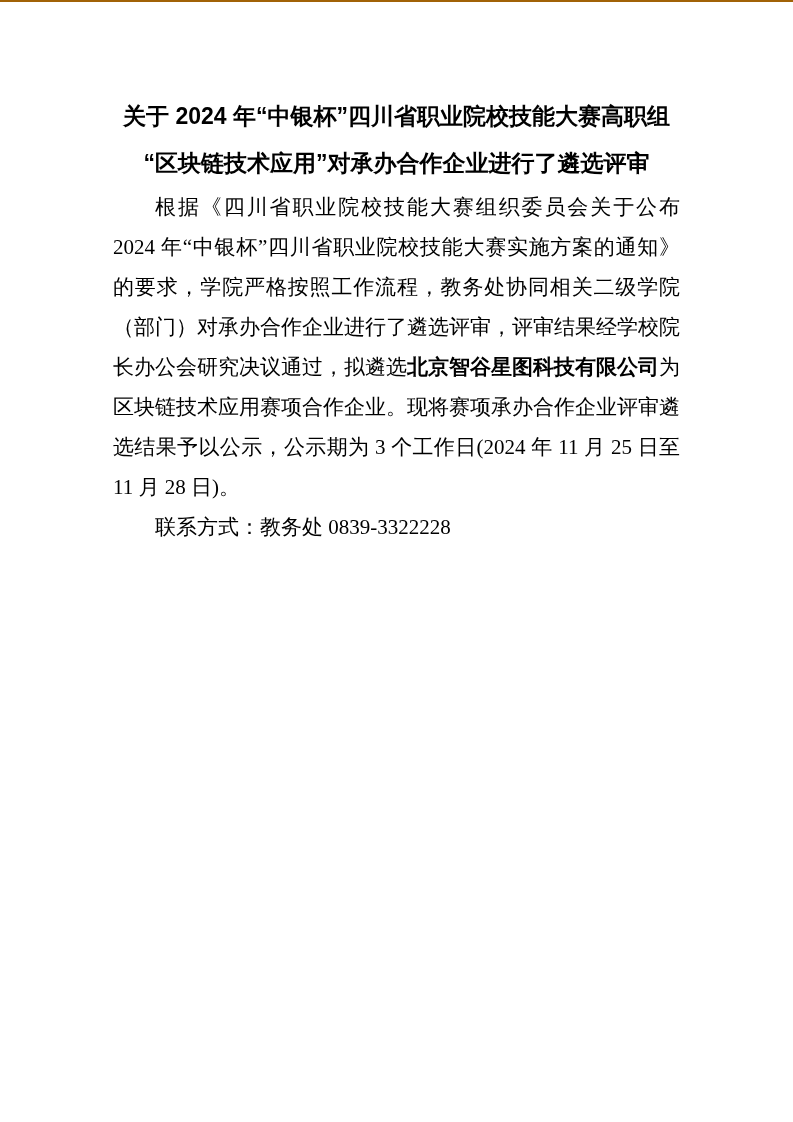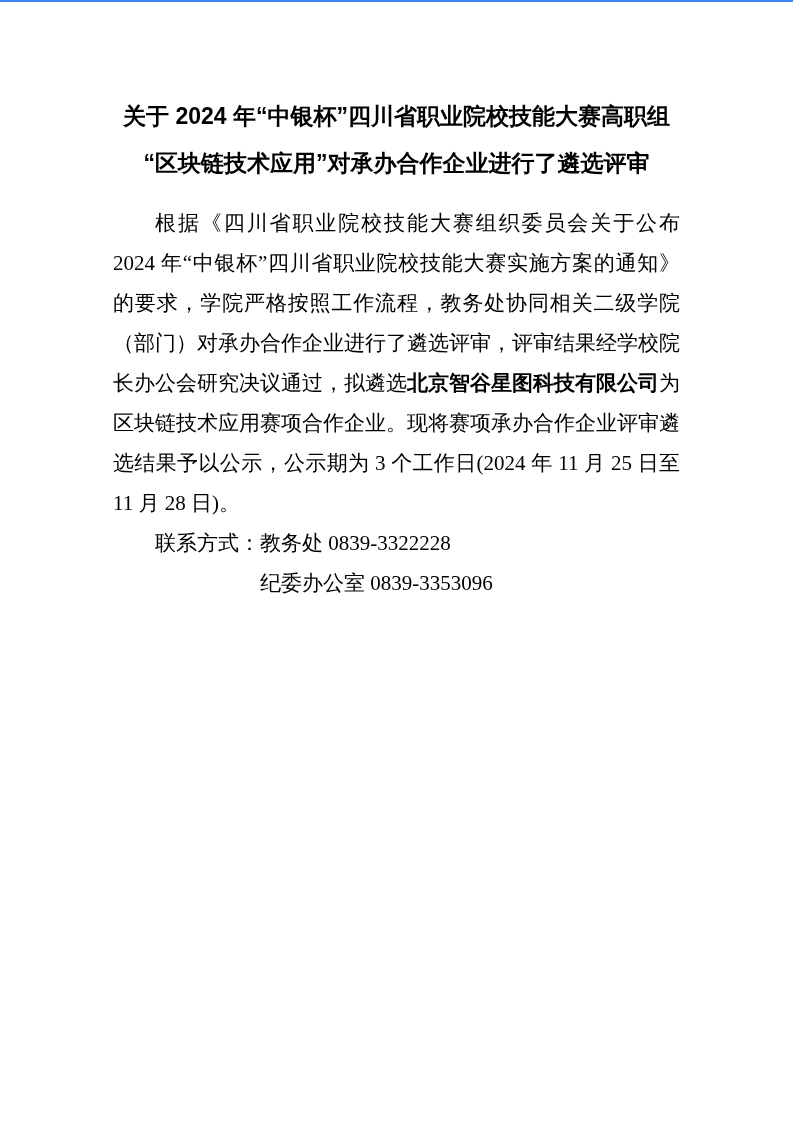--- a/index.html
+++ b/index.html
@@ -8,38 +8,37 @@
     background: #ffffff;
   }
   .page {
     position: relative;
     width: 793px;
     height: 1122px;
     margin: 0 auto;
     background: #ffffff;
     color: #000000;
     box-sizing: border-box;
-    border-top: 2px solid #3b82f6;
+    border-top: 2px solid #a16207;
     overflow: hidden;
     font-family: "Liberation Serif", "DejaVu Serif", serif;
   }
   .content {
     box-sizing: border-box;
     padding: 91px 113px 0 113px;
   }
   .doc-title {
     font-family: "Liberation Sans", "DejaVu Sans", sans-serif;
     font-weight: bold;
     font-size: 23px;
     line-height: 47px;
     text-align: center;
     margin: 0;
   }
   .body-text {
-    margin-top: 16px;
     font-size: 21px;
     line-height: 40px;
     text-align: justify;
     text-justify: inter-character;
   }
   .body-text p {
     margin: 0;
     text-indent: 2em;
   }
   .company-bold {
@@ -66,17 +65,16 @@
     </h1>
 
     <div class="body-text">
 
       <p><span>根据《四川省职业院校技能大赛组织委员会关于公布 2024 年“中银杯”四川省职业院校技能大赛实施方案的通知》的要求，学院严格按照工作流程，教务处协同相关二级学院（部门）对承办合作企业进行了遴选评审，评审结果经学校院长办公会研究决议通过，拟遴选</span><span class="company-bold">北京智谷星图科技有限公司</span><span>为区块链技术应用赛项合作企业。现将赛项承办合作企业评审遴选结果予以公示，公示期为 3 个工作日(2024 年 11 月 25 日至 11 月 28 日)。</span></p>
 
 
 
       <p class="plain-line">联系方式：教务处 0839-3322228</p>
 
-      <p class="contact-secondary">纪委办公室 0839-3353096</p>
 
     </div>
   </div>
 </div>
 
 </body></html>

